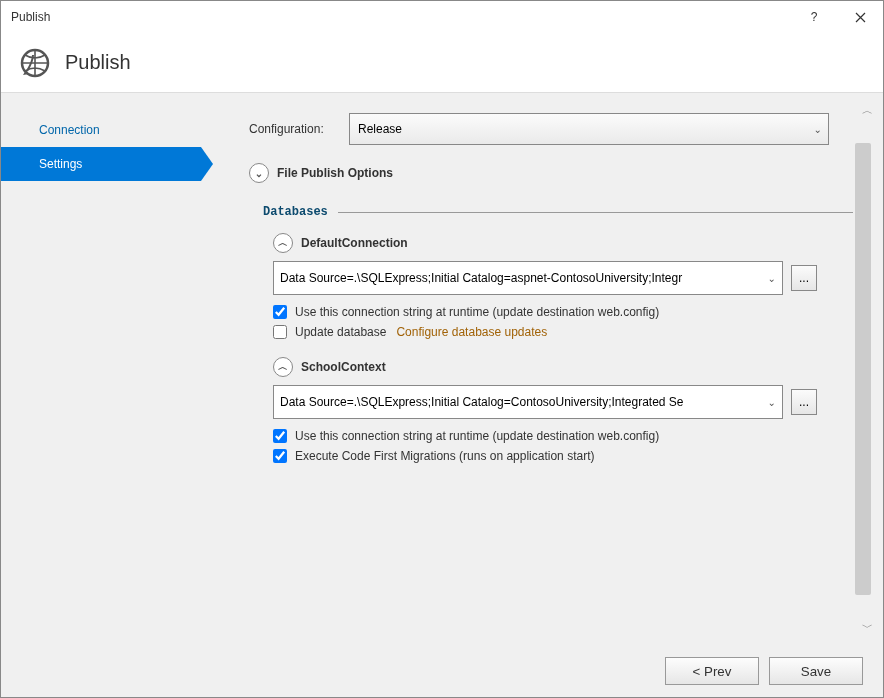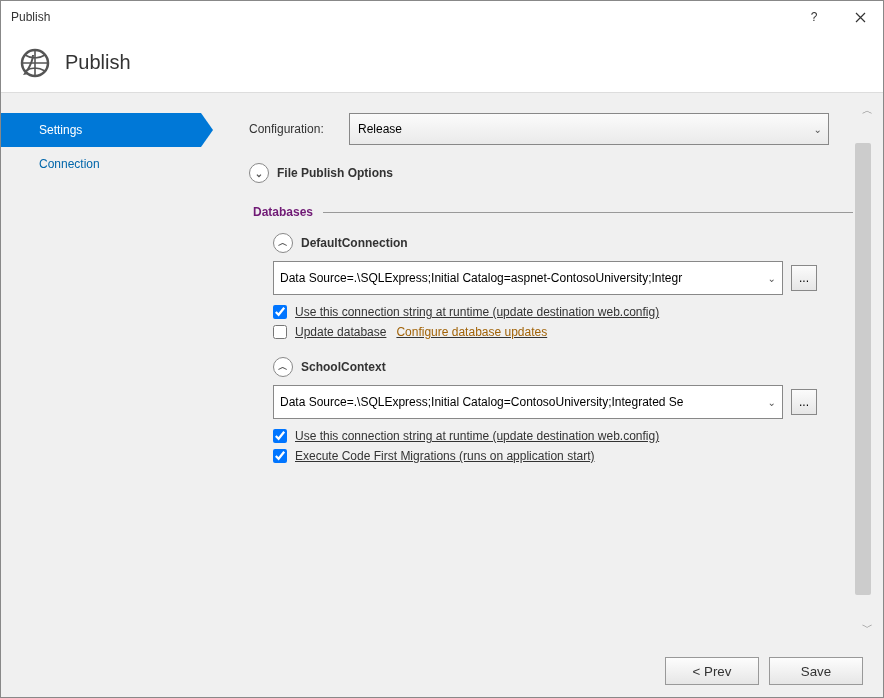--- a/index.html
+++ b/index.html
@@ -26,31 +26,31 @@
 .scrolltrack { position: absolute; right: 12px; top: 50px; bottom: 50px; width: 16px; background: #ccc; border-radius: 2px; }
 
 .row { display: flex; align-items: center; margin-bottom: 18px; }
 .lbl { width: 100px; color: #333; }
 .combo { flex: 1; height: 32px; border: 1px solid #888; background: linear-gradient(#fbfbfb,#eaeaea); display: flex; align-items: center; padding: 0 8px; position: relative; max-width: 480px; }
 .combo .chev { position: absolute; right: 6px; font-size: 10px; color: #555; }
 
 .expander { display: flex; align-items: center; margin: 10px 0 14px 0; font-weight: 600; color: #333; }
 .exp-btn { width: 20px; height: 20px; border: 1px solid #888; border-radius: 50%; display:flex; align-items:center; justify-content:center; margin-right: 8px; font-size: 10px; color: #555; background:#fff; }
 
-.section-head { display: flex; align-items: center; margin: 22px 0 14px 4px; font-weight: 600; color: #701a75; }
+.section-head { display: flex; align-items: center; margin: 22px 0 14px 14px; font-weight: 600; color: #0c4a6e; font-family: Liberation Mono, monospace; }
 .section-head .line { flex: 1; height: 1px; background: #999; margin-left: 10px; }
 
 .db-block { margin-left: 24px; margin-bottom: 18px; }
 .db-head { display:flex; align-items:center; font-weight:600; color:#333; margin-bottom: 8px; }
 .db-row { display:flex; align-items:center; margin-bottom: 10px; }
 .txt { flex:1; height:34px; border:1px solid #888; background:#fff; padding:0 20px 0 6px; max-width: 510px; position:relative; white-space:nowrap; overflow:hidden; text-overflow:ellipsis; display:flex; align-items:center; }
 .txt .chev { position:absolute; right:6px; font-size:10px; color:#555; }
 .browse { width:26px; height:26px; border:1px solid #888; background:linear-gradient(#fbfbfb,#e6e6e6); margin-left:8px; display:flex; align-items:center; justify-content:center; }
 
-.chk { display:flex; align-items:flex-end; margin: 6px 0 6px 0; color:#333;text-decoration:underline; }
+.chk { display:flex; align-items:flex-end; margin: 6px 0 6px 0; color:#333; }
 .chk input { margin-right: 8px; width:14px; height:14px; }
 .link { color: #a16207; margin-left: 10px; }
 
 .footer { height: 52px; background: #f0f0f0; display:flex; align-items:center; justify-content:flex-end; padding: 0 20px; gap: 10px; }
 .btn { width: 94px; height: 28px; border: 1px solid #999; background: linear-gradient(#fdfdfd,#e6e6e6); color:#333; display:flex; align-items:center; justify-content:center; cursor:pointer; }
 .btn[disabled] { color:#aaa; border-color:#ccc; background:#f4f4f4; cursor:default; }
 </style>
 </head>
 <body>
 
@@ -71,25 +71,25 @@
       <path d="M3 16 h26 M16 3 v26 M6 8 q10 6 20 0 M6 24 q10 -6 20 0" stroke="#555" stroke-width="1.6" fill="none"></path>
       <path d="M8 24 q6 -10 6 -16" stroke="#555" stroke-width="2" fill="none"></path>
       <path d="M7 23 l-3 5 l6 -1 z" fill="#555"></path>
     </svg>
   </div>
   <div class="headline">Publish</div>
 </div>
 
 <div class="body">
   <div class="sidebar">
+    <div class="sidebar-item">
+      <span>Connection</span>
+    </div>
     <div class="sidebar-item active">
       <span>Settings</span>
-    </div>
-    <div class="sidebar-item">
-      <span>Connection</span>
     </div>
   </div>
 
   <div class="content">
     <div class="scrollhint-up">︿</div>
     <div class="scrolltrack"></div>
     <div class="scrollhint-down">﹀</div>
 
     <div class="row">
       <span class="lbl">Configuration:</span>

